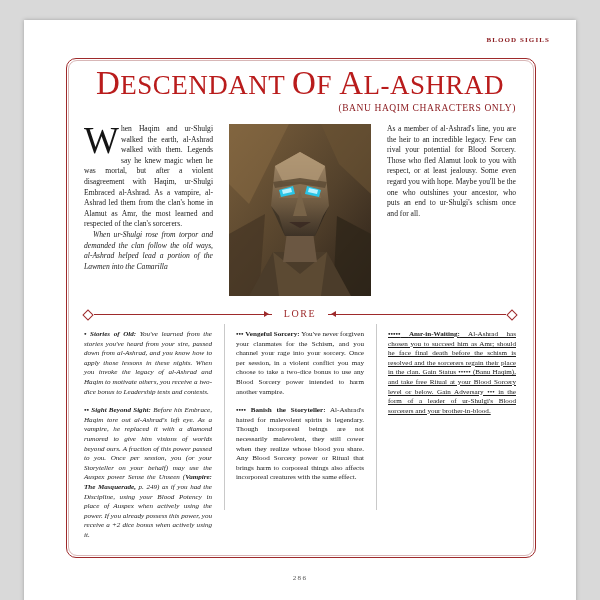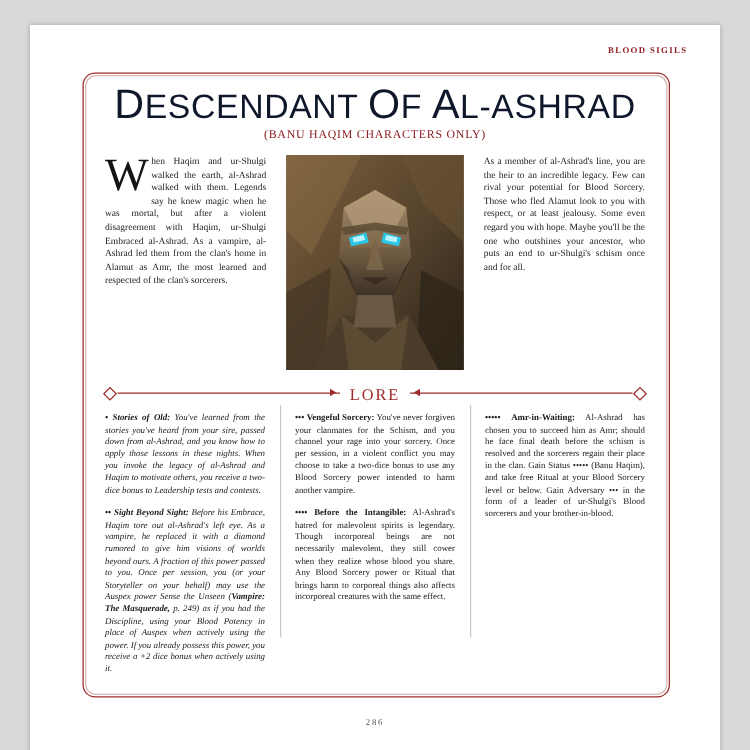--- a/index.html
+++ b/index.html
@@ -55,34 +55,35 @@
 
   
   .title-wrap {
     position: absolute;
     left: 60px;
     top: 48px;
     width: 432px;
     text-align: center;
   }
   .title {
-    font-family: Liberation Sans, sans-serif;
-    color: #0f172a;
+    font-family: Liberation Serif, serif;
+    color: #b91c1c;
     font-size: 27px;
     letter-spacing: 0.5px;
     line-height: 30px;
     white-space: nowrap;
   }
   .title .cap { font-size: 33px; }
   .subtitle {
     margin-top: 3px;
     font-family: "Liberation Serif", serif;
     color: #8c1d21;
     font-size: 9.5px;
     letter-spacing: 0.6px;
+    text-align: right;
   }
 
   
   .top-section {
     position: absolute;
     left: 60px;
     top: 104px;
     width: 432px;
     height: 172px;
   }
@@ -135,21 +136,21 @@
     height: 1px;
     background: #9e2a2b;
   }
   .divider .rule.left { left: 10px; width: 178px; }
   .divider .rule.right { right: 10px; width: 178px; }
   .divider .lore {
     position: absolute;
     left: 0; right: 0;
     top: 0;
     text-align: center;
-    font-size: 13px;
+    font-size: 10px;
     letter-spacing: 1.6px;
     color: #9e2a2b;
   }
   .diamond {
     position: absolute;
     top: 3px;
     width: 6px;
     height: 6px;
     border: 1px solid #9e2a2b;
     transform: rotate(45deg);
@@ -178,21 +179,21 @@
     position: absolute;
     top: 0;
     width: 128px;
     font-size: 7.1px;
     line-height: 9.6px;
     text-align: justify;
     color: #1a1a1a;
   }
   .pcol.c1 { left: 0; font-style: italic; }
   .pcol.c2 { left: 152px; }
-  .pcol.c3 { left: 304px; }
+  .pcol.c3 { left: 304px; text-decoration: underline; }
   .pcol .entry { margin-bottom: 9px; }
   .pcol .entry p { margin: 0; }
   .pcol b { font-weight: bold; }
   .vsep {
     position: absolute;
     top: -6px;
     width: 1px;
     height: 186px;
     background: #c9c9c9;
   }
@@ -221,20 +222,21 @@
 
   <div class="title-wrap">
     <div class="title"><span class="cap">D</span>ESCENDANT <span class="cap">O</span>F <span class="cap">A</span>L-ASHRAD</div>
     <div class="subtitle">(BANU HAQIM CHARACTERS ONLY)</div>
   </div>
 
   <div class="top-section">
 
     <div class="col-left">
       <p><span class="dropcap">W</span><span>hen Haqim and ur-Shulgi walked the earth, al-Ashrad walked with them. Legends say he knew magic when he was mortal, but after a violent disagreement with Haqim, ur-Shulgi Embraced al-Ashrad. As a vampire, al-Ashrad led them from the clan's home in Alamut as Amr, the most learned and respected of the clan's sorcerers.</span></p>
+      <p>When ur-Shulgi rose from torpor and demanded the clan follow the old ways, al-Ashrad helped lead a portion of the Lawmen into the Camarilla</p>
     </div>
 
     <div class="portrait">
       <svg width="142" height="172" viewBox="0 0 142 172">
         <defs>
           <linearGradient id="bg" x1="0" y1="0" x2="1" y2="1">
             <stop offset="0%" stop-color="#7a5f3c"></stop>
             <stop offset="55%" stop-color="#54422c"></stop>
             <stop offset="100%" stop-color="#2a2018"></stop>
           </linearGradient>
@@ -303,21 +305,21 @@
       <div class="entry">
         <p><b>••</b> <b>Sight Beyond Sight:</b><span> Before his Embrace, Haqim tore out al-Ashrad's left eye. As a vampire, he replaced it with a diamond rumored to give him visions of worlds beyond ours. A fraction of this power passed to you. Once per session, you (or your Storyteller on your behalf) may use the Auspex power Sense the Unseen (</span><b>Vampire: The Masquerade,</b><span> p. 249) as if you had the Discipline, using your Blood Potency in place of Auspex when actively using the power. If you already possess this power, you receive a +2 dice bonus when actively using it.</span></p>
       </div>
     </div>
 
     <div class="pcol c2">
       <div class="entry">
         <p><b>•••</b> <b>Vengeful Sorcery:</b><span> You've never forgiven your clanmates for the Schism, and you channel your rage into your sorcery. Once per session, in a violent conflict you may choose to take a two-dice bonus to use any Blood Sorcery power intended to harm another vampire.</span></p>
       </div>
       <div class="entry">
-        <p><b>••••</b> <b>Before the Intangible:</b><span> Al-Ashrad's hatred for malevolent spirits is legendary. Though incorporeal beings are not necessarily malevolent, they still cower when they realize whose blood you share. Any Blood Sorcery power or Ritual that brings harm to corporeal things also affects incorporeal creatures with the same effect.</span></p>
+        <p><b>••••</b> <b>Banish the Storyteller:</b><span> Al-Ashrad's hatred for malevolent spirits is legendary. Though incorporeal beings are not necessarily malevolent, they still cower when they realize whose blood you share. Any Blood Sorcery power or Ritual that brings harm to corporeal things also affects incorporeal creatures with the same effect.</span></p>
       </div>
     </div>
 
     <div class="pcol c3">
       <div class="entry">
         <p><b>•••••</b> <b>Amr-in-Waiting:</b><span> Al-Ashrad has chosen you to succeed him as Amr; should he face final death before the schism is resolved and the sorcerers regain their place in the clan. Gain Status ••••• (Banu Haqim), and take free Ritual at your Blood Sorcery level or below. Gain Adversary ••• in the form of a leader of ur-Shulgi's Blood sorcerers and your brother-in-blood.</span></p>
       </div>
     </div>
   </div>
 

